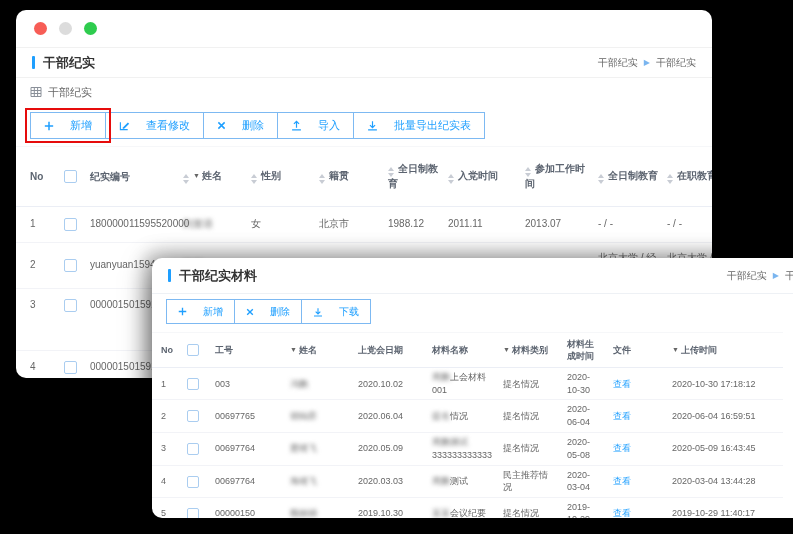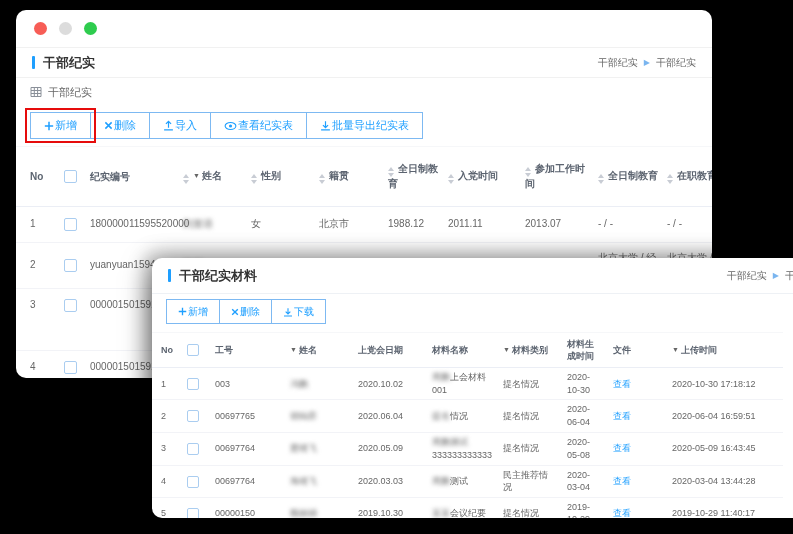--- a/index.html
+++ b/index.html
@@ -22,21 +22,21 @@
   #win-front .page-head { height:36px; border-bottom:1px solid #eef1f5; }
   .page-title { display:flex; align-items:center; gap:8px; font-size:13px; font-weight:700; color:#333; }
   .tbar { width:3px; height:13px; background:#1e9fff; border-radius:1px; }
   .breadcrumb { display:flex; align-items:center; gap:6px; font-size:10px; color:#666; }
   .crumb-arrow { color:#7ab5ef; font-size:8px; line-height:1; }
 
   .caption-row { height:28px; display:flex; align-items:center; gap:6px; padding:0 14px; font-size:11px; color:#666; }
 
   .toolbar { display:flex; align-items:center; padding:6px 14px 7px; }
   #win-front .toolbar { padding:5px 14px 8px; }
-  .btn { display:inline-flex; align-items:center; gap:1px; height:27px; padding:0 13px;
+  .btn { display:inline-flex; align-items:center; gap:16px; height:27px; padding:0 13px;
     background:#fff; border:1px solid #7db9f2; color:#1e9fff; font-size:11px; margin-left:-1px;
     font-family:inherit; cursor:pointer; }
   #win-front .btn { height:25px; font-size:10px; padding:0 11px; }
   .btn-wrap { position:relative; display:inline-block; }
   .btn-wrap .btn { margin-left:0; }
   .annot { position:absolute; left:-5px; top:-4px; right:-5px; bottom:-4px; border:2px solid #e60c0c; pointer-events:none; z-index:3; }
 
   .tblwrap { overflow:hidden; }
   table { border-collapse:collapse; table-layout:fixed; }
   .tbl-back { width:716px; font-size:10px; color:#666; }
@@ -99,38 +99,38 @@
     <span class="btn-wrap">
       <button class="btn">
         <svg class="ic" width="10" height="10" viewBox="0 0 12 12">
             <path d="M6 1v10M1 6h10" stroke="currentColor" stroke-width="1.8" fill="none"></path>
           </svg>
         <span>新增</span>
       </button>
       <span class="annot"></span>
     </span>
     <button class="btn">
+      <svg class="ic" width="11" height="11" viewBox="0 0 12 12">
+          <path d="M1.5 2.5v8h8" fill="none" stroke="currentColor" stroke-width="1.2"></path>
+          <path d="M4.5 8l5.2-5.2 1.4 1.4L5.9 9.4l-1.9.5z" fill="currentColor"></path>
+        </svg>
+      <span>查看修改</span>
+    </button>
+    <button class="btn">
       <svg class="ic" width="9" height="9" viewBox="0 0 10 10">
           <path d="M1.5 1.5l7 7M8.5 1.5l-7 7" stroke="currentColor" stroke-width="1.7" fill="none"></path>
         </svg>
       <span>删除</span>
     </button>
     <button class="btn">
       <svg class="ic" width="11" height="11" viewBox="0 0 12 12">
           <path d="M6 8.5V1.8M3.2 4.2L6 1.4l2.8 2.8" fill="none" stroke="currentColor" stroke-width="1.3"></path>
           <path d="M1.2 10.8h9.6" stroke="currentColor" stroke-width="1.3"></path>
         </svg>
       <span>导入</span>
-    </button>
-    <button class="btn">
-      <svg class="ic" width="13" height="10" viewBox="0 0 14 10">
-          <ellipse cx="7" cy="5" rx="5.8" ry="3.8" fill="none" stroke="currentColor" stroke-width="1.2"></ellipse>
-          <circle cx="7" cy="5" r="1.7" fill="currentColor"></circle>
-        </svg>
-      <span>查看纪实表</span>
     </button>
     <button class="btn">
       <svg class="ic" width="11" height="11" viewBox="0 0 12 12">
           <path d="M6 1.4v6.7M3.2 5.6L6 8.4l2.8-2.8" fill="none" stroke="currentColor" stroke-width="1.3"></path>
           <path d="M1.2 10.8h9.6" stroke="currentColor" stroke-width="1.3"></path>
         </svg>
       <span>批量导出纪实表</span>
     </button>
   </div>
 

